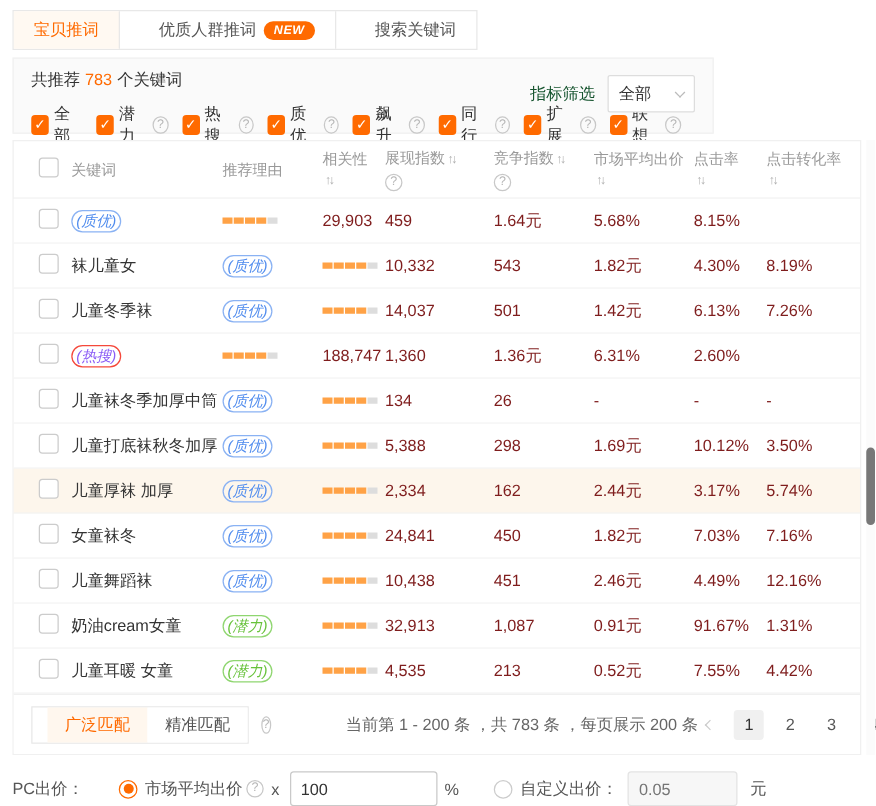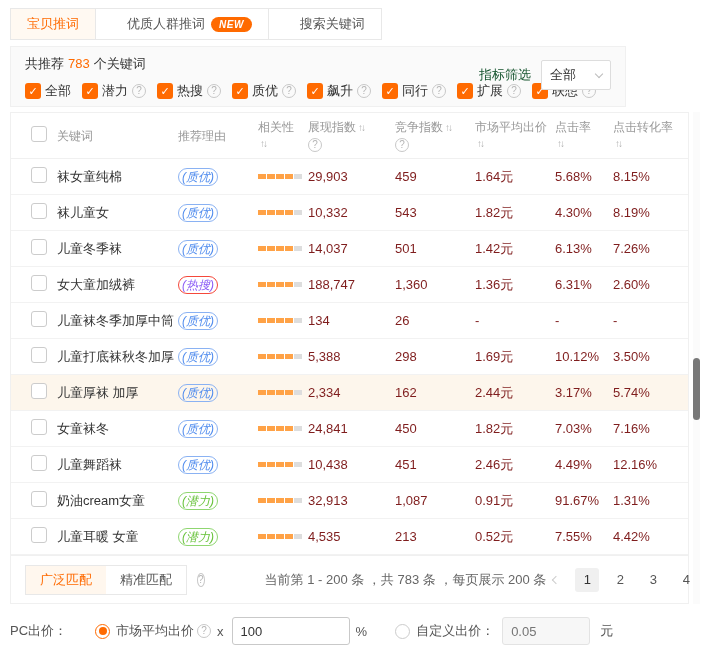--- a/index.html
+++ b/index.html
@@ -10,21 +10,21 @@
   
   .tabbar { position:absolute; left:10px; top:8px; display:flex; border:1px solid #e8e8e8; background:#fff;gap:15px; }
   .tab { display:flex; align-items:center; gap:6px; height:30px; padding:0 16px; font-size:13px;
     color:#555; border-right:1px solid #e8e8e8; cursor:pointer; white-space:nowrap; }
   .tab:last-child { border-right:none; }
   .tab.active { color:#ff6a00; background:#fff9f2; }
   .new-badge { background:#ff6a00; color:#fff; font-size:10px; font-weight:bold; font-style:italic;
     padding:2px 8px; border-radius:9px; letter-spacing:.5px; }
 
   
-  .filter-panel { position:absolute; left:10px; top:46px; width:616px; height:61px;
+  .filter-panel { position:absolute; left:10px; top:46px; width:561px; height:61px;
     background:#fafafa; border:1px solid #f0f0f0; padding:8px 14px; }
   .summary { font-size:13px; color:#333; }
   .summary .count { color:#ff6a00; margin:0 4px; }
   .filter-row { display:flex; align-items:center; margin-top:9px; }
   .fitem { display:inline-flex; align-items:center; gap:4px; margin-right:11px; cursor:pointer; }
   .checkbox { width:16px; height:16px; background:#ff6a00; border-radius:3px; color:#fff;
     display:inline-flex; align-items:center; justify-content:center; font-size:11px; line-height:1; }
   .checkbox.unchecked { background:#fff; border:1px solid #ccc; border-radius:3px; color:transparent; }
   .flabel { font-size:13px; color:#333; }
   .help { width:14px; height:14px; border:1px solid #c8c8c8; border-radius:50%; color:#b5b5b5;
@@ -57,21 +57,21 @@
   .bar { width:8px; height:5px; background:#ddd; display:inline-block; }
   .bar.on { background:#ffa246; }
   .num { font-size:13px; color:#7f1d1d; }
 
   
   .tfoot { position:absolute; left:0; right:0; bottom:0; height:48px; border-top:1px solid #f0f0f0;
     display:flex; align-items:center; padding:0 14px; background:#fff; }
   .match-group { display:flex; border:1px solid #e8e8e8; height:30px; }
   .match-btn { padding:0 14px; display:flex; align-items:center; font-size:13px; color:#555;
     background:#fff; cursor:pointer; white-space:nowrap; }
-  .match-btn.active { color:#ff6a00; background:#fff7ee; }
+  .match-btn.active { color:#ff6a00; background:#fff7ee;margin-left:12px; }
   .tfoot .help { margin-left:10px; }
   .range-text { margin-left:60px; font-size:13px; color:#666; white-space:nowrap; }
   .pagination { margin-left:auto; display:flex; align-items:center; gap:9px; padding-right:4px; }
   .page { min-width:24px; height:24px; display:inline-flex; align-items:center; justify-content:center;
     font-size:13px; color:#555; border-radius:3px; cursor:pointer; }
   .page.active { background:#f0f0f0; color:#333; }
   .page-arrow { width:20px; height:24px; display:inline-flex; align-items:center; justify-content:center; cursor:pointer; }
 
   
   .scroll-track { position:absolute; right:1px; top:112px; width:7px; height:492px; background:#fbfbfb; }
@@ -188,21 +188,20 @@
     </div>
     <div class="hcell">
       <div><span>点击转化率</span></div>
       <div><span class="sort">↑↓</span></div>
     </div>
   </div>
 
   <div>
   <div class="grid trow">
     <div class="c1"><span class="checkbox unchecked"></span></div>
-    <div class="kw">袜女童纯棉</div>
     <div><span class="badge badge-blue">(质优)</span></div>
     <div class="bars">
           <span class="bar on"></span>
           <span class="bar on"></span>
           <span class="bar on"></span>
           <span class="bar on"></span>
           <span class="bar"></span>
         </div>
     <div class="num">29,903</div>
     <div class="num">459</div>
@@ -242,21 +241,20 @@
         </div>
     <div class="num">14,037</div>
     <div class="num">501</div>
     <div class="num">1.42元</div>
     <div class="num">6.13%</div>
     <div class="num">7.26%</div>
   </div>
 
   <div class="grid trow">
     <div class="c1"><span class="checkbox unchecked"></span></div>
-    <div class="kw">女大童加绒裤</div>
     <div><span class="badge badge-red">(热搜)</span></div>
     <div class="bars">
           <span class="bar on"></span>
           <span class="bar on"></span>
           <span class="bar on"></span>
           <span class="bar on"></span>
           <span class="bar"></span>
         </div>
     <div class="num">188,747</div>
     <div class="num">1,360</div>

